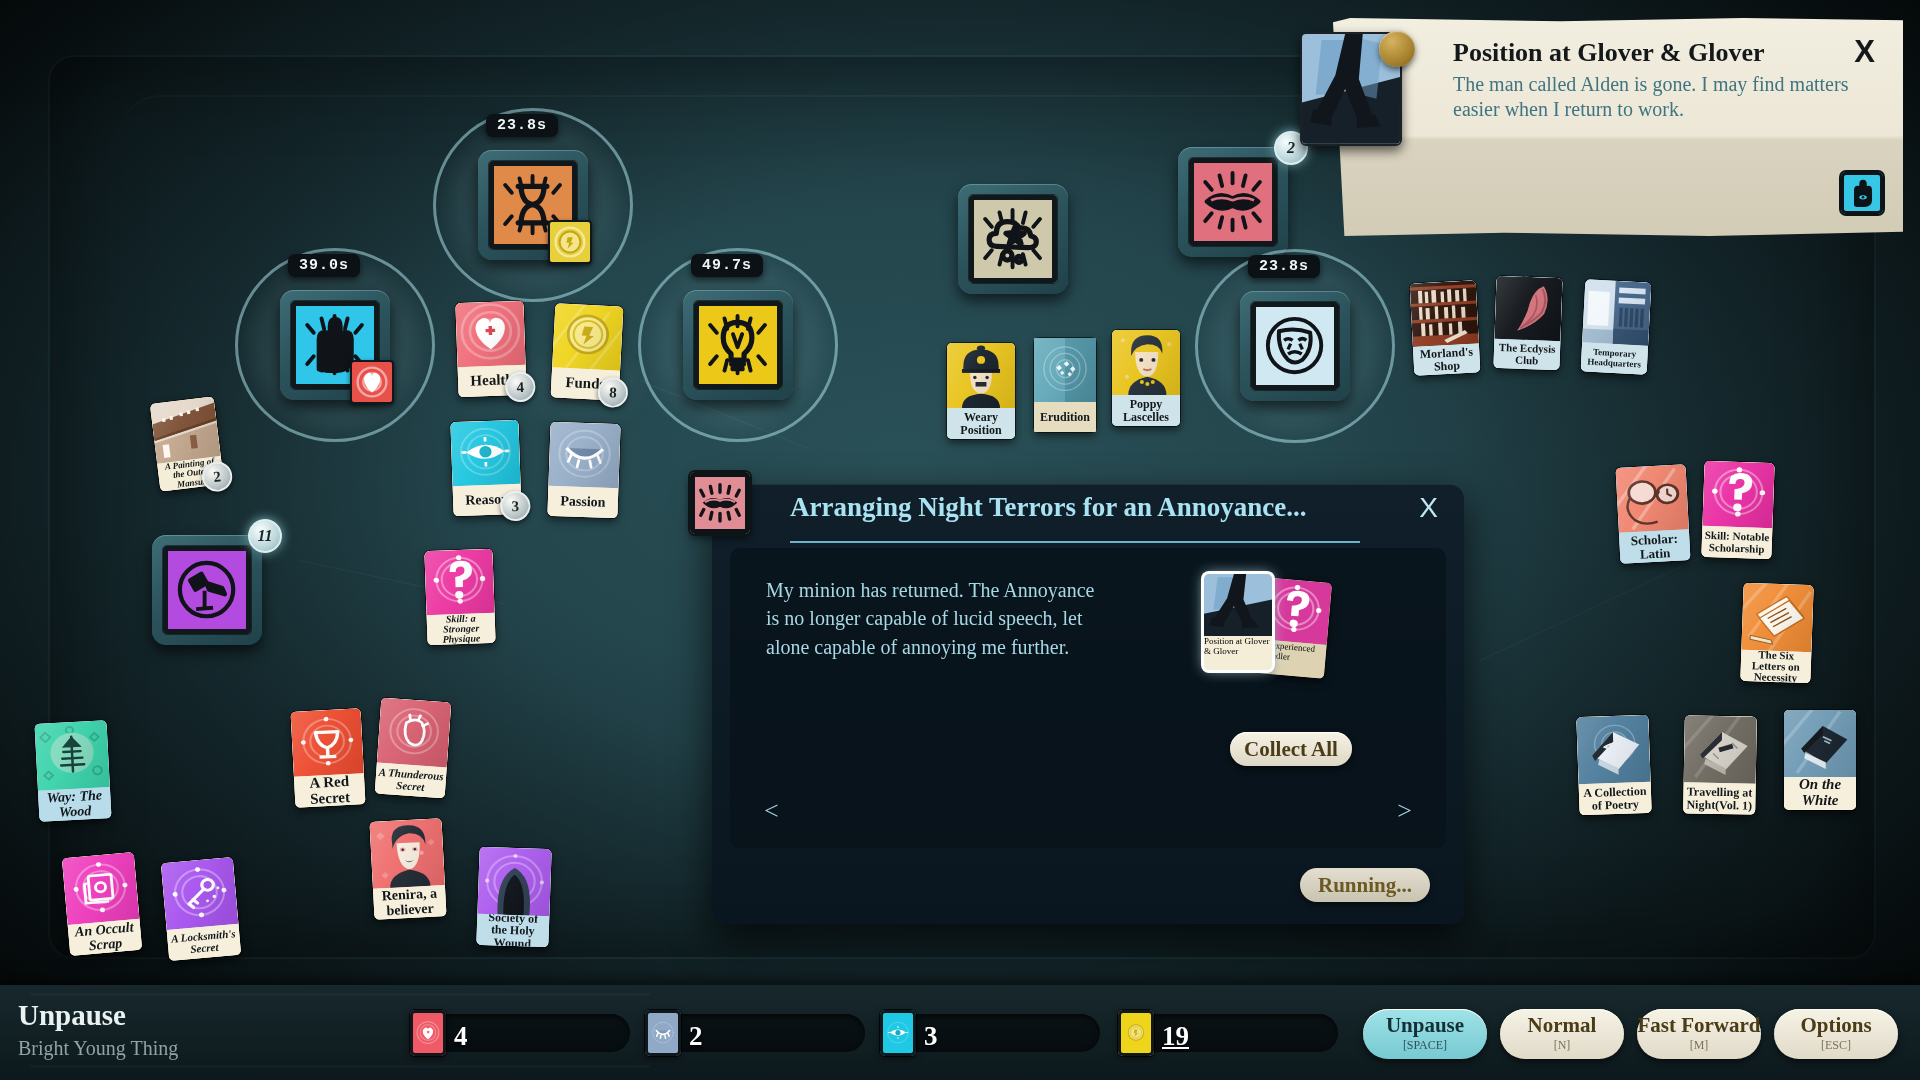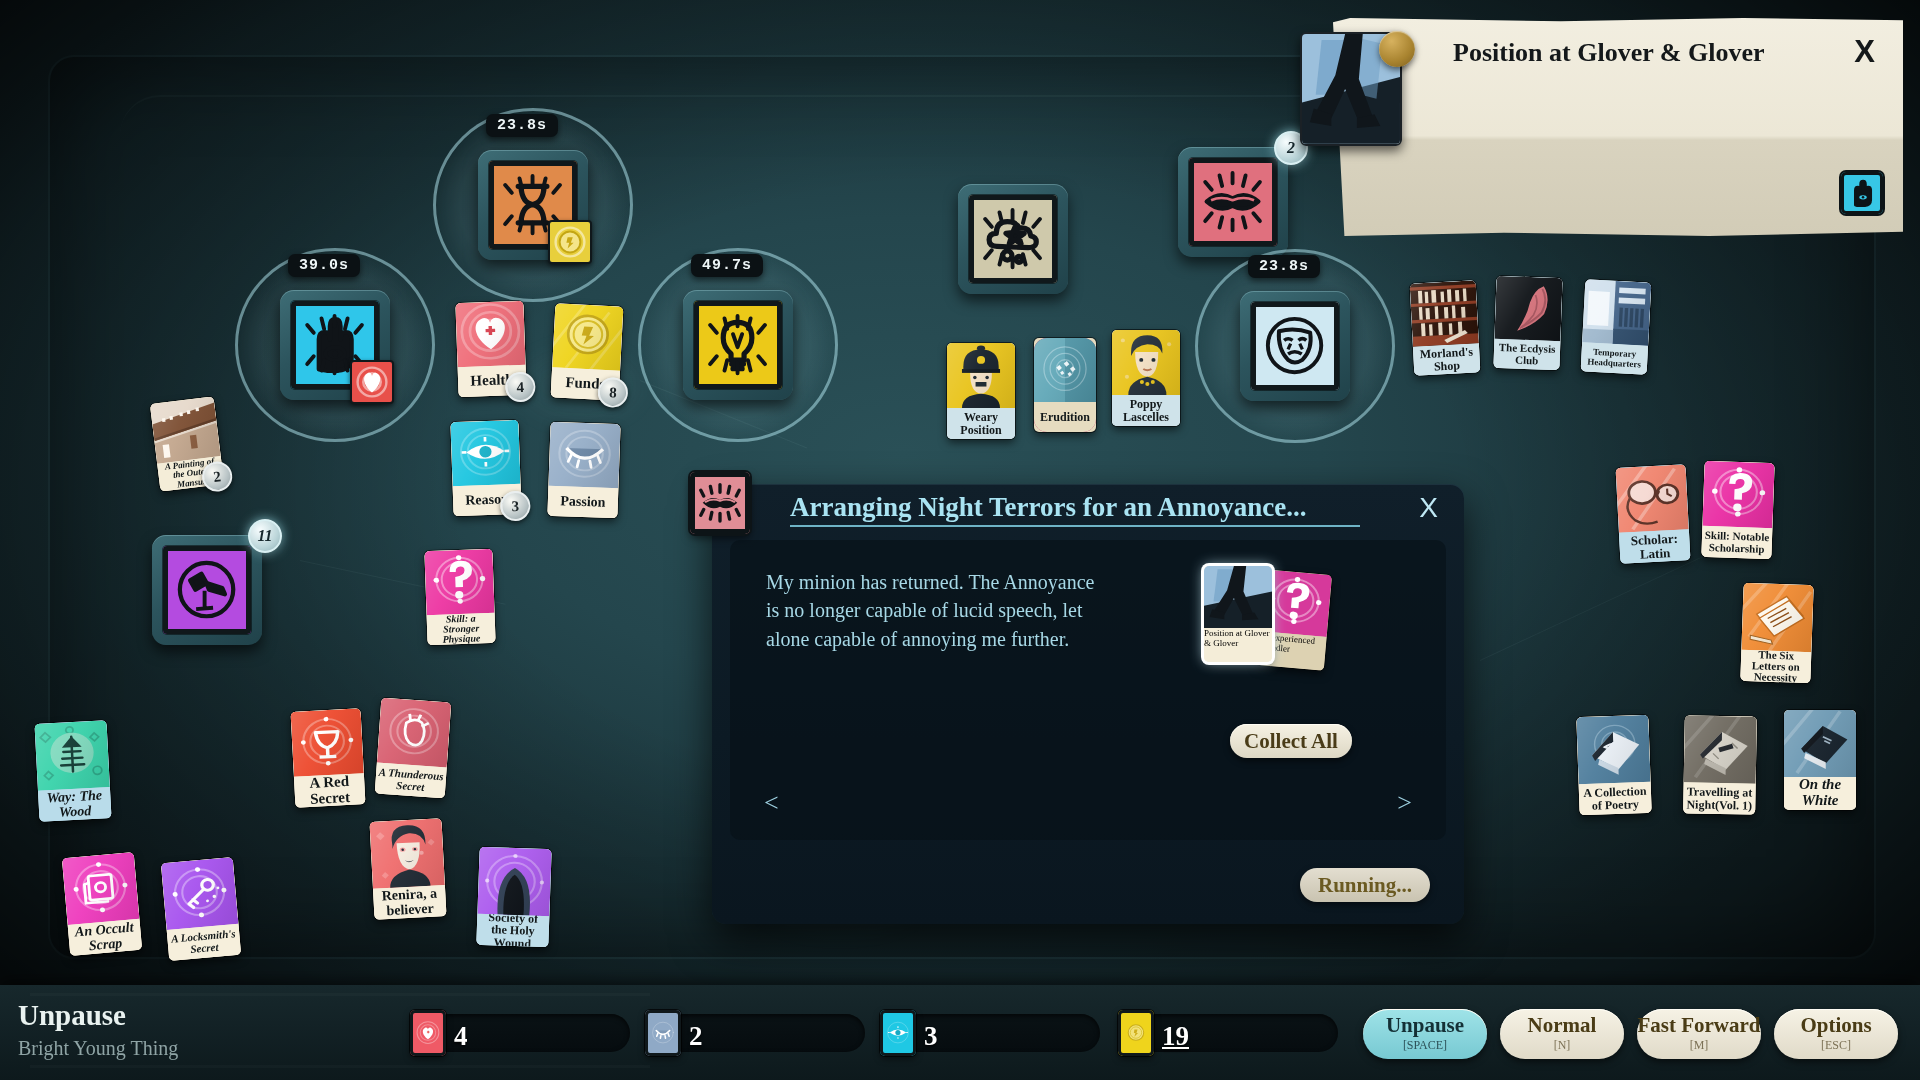--- a/index.html
+++ b/index.html
@@ -61,27 +61,27 @@
       display:flex;align-items:center;justify-content:center;font-family:"Liberation Serif",serif;
       box-shadow:0 0 11px rgba(160,230,240,.75),0 2px 5px rgba(0,0,0,.5);}
 
   
   #situation{position:absolute;left:712px;top:484px;width:752px;height:440px;
       background:linear-gradient(180deg,#101f2a 0%,#0c1a24 58%,#0a161f 100%);
       border-radius:14px;box-shadow:0 16px 40px rgba(0,0,0,.72), inset 0 1px 0 rgba(120,190,210,.12);}
   #sit-head{position:relative;height:52px;}
   #sit-title{position:absolute;left:78px;top:8px;width:570px;
       font-family:"Liberation Serif",serif;font-size:27px;color:#a9e3f2;font-weight:700;
-      border-bottom:2px solid #6fb4c6;padding-bottom:2px;white-space:nowrap;overflow:hidden;}
+      border-bottom:2px solid #6fb4c6;padding-bottom:18px;white-space:nowrap;overflow:hidden;}
   #sit-close{position:absolute;right:26px;top:8px;font-size:28px;color:#bfe8f4;cursor:pointer;font-family:"Liberation Sans",sans-serif;}
   #sit-verbicon{position:absolute;left:-22px;top:-12px;width:60px;height:62px;border-radius:5px;
       background:#e08d96;box-shadow:inset 0 0 0 5px #0d1417,0 0 0 2px #0d1417,0 4px 8px rgba(0,0,0,.6);
       display:flex;align-items:center;justify-content:center;}
   #sit-verbicon svg{width:80%;height:80%;}
-  #sit-body{position:absolute;left:18px;top:56px;width:716px;height:300px;
+  #sit-body{position:absolute;left:18px;top:64px;width:716px;height:300px;
       background:rgba(6,16,23,.62);border-radius:10px;}
   #sit-desc{position:absolute;left:36px;top:28px;width:330px;color:#a7d8e6;
       font-family:"Liberation Serif",serif;font-size:20px;line-height:1.42;}
   .arrowbtn{position:absolute;bottom:22px;color:#9fd2e2;font-size:26px;cursor:pointer;
       font-family:"Liberation Serif",serif;}
   #sit-prev{left:34px;} #sit-next{right:34px;}
   #sit-outputs{position:absolute;left:474px;top:26px;width:220px;height:130px;}
   #collect{position:absolute;left:500px;top:184px;width:122px;height:34px;border-radius:17px;
       background:linear-gradient(180deg,#f6f2e4,#ddd7c4);color:#4a3c18;
       font-family:"Liberation Serif",serif;font-size:21px;font-weight:700;
@@ -409,21 +409,21 @@
               <rect x="42" y="60" width="16" height="7" fill="#1b2730"></rect>
               <circle cx="41" cy="53" r="2.6" fill="#1b2730"></circle>
               <circle cx="59" cy="53" r="2.6" fill="#1b2730"></circle>
               <path d="M22 100 Q22 80 50 78 Q78 80 78 100Z" fill="#16202a"></path>
             </svg>
           </div>
           <div class="label" style="height:31px;font-size:12px;background:#cfe3ea">Weary Position</div>
         </div>
       </div>
       <div class="card" style="left: 1034px; top: 338px; width: 62px; height: 94px; transform: rotate(0deg); background: rgb(230, 220, 192); overflow: visible;">
-        <div style="border-radius:13px;overflow:hidden;width:100%;height:100%;background:#be185d">
+        <div style="border-radius:1px;overflow:hidden;width:100%;height:100%;background:#be185d">
           <div class="art" style="height:64px">
             <svg viewBox="0 0 100 100" preserveAspectRatio="none" style="width:100%;height:100%;display:block">
               <rect width="100" height="100" fill="#62a8b8"></rect>
               <rect x="50" width="50" height="100" fill="#4f93a4"></rect>
               <g fill="none" stroke="#cfe6ee" opacity=".45" stroke-width="2">
                 <circle cx="50" cy="48" r="34"></circle>
                 <circle cx="50" cy="48" r="24"></circle>
                 <circle cx="50" cy="48" r="14"></circle>
               </g>
               <g fill="#eef7fa">
@@ -881,20 +881,21 @@
             <div class="label" style="height:34px;font-size:9px;background:#ddd2b2">An experienced Swindler</div>
           </div>
         </div>
       <div id="collect">Collect All</div>
     </div>
     <div id="running">Running...</div>
   </div>
 
   <div id="notif">
     <div id="notif-title">Position at Glover &amp; Glover</div>
+    <div id="notif-body">The man called Alden is gone. I may find matters easier when I return to work.</div>
     <div id="notif-close">X</div>
     <div id="notif-token">
       <svg viewBox="0 0 100 100">
           <g fill="none" stroke="#0d1417" stroke-width="7" stroke-linecap="round">
         <path d="M28 86 L28 40 Q28 30 36 30 Q44 30 44 40 L44 22 Q44 12 52 12 Q60 12 60 22 L60 40
                  Q60 30 68 30 Q76 30 76 40 L76 70 Q76 86 58 88 L40 88 Q28 88 28 86Z" fill="#0d1417"></path>
         <ellipse cx="52" cy="62" rx="14" ry="9" fill="#37c7e6" stroke-width="5"></ellipse>
         <circle cx="52" cy="62" r="4" fill="#0d1417" stroke="none"></circle>
       </g>
         </svg>

